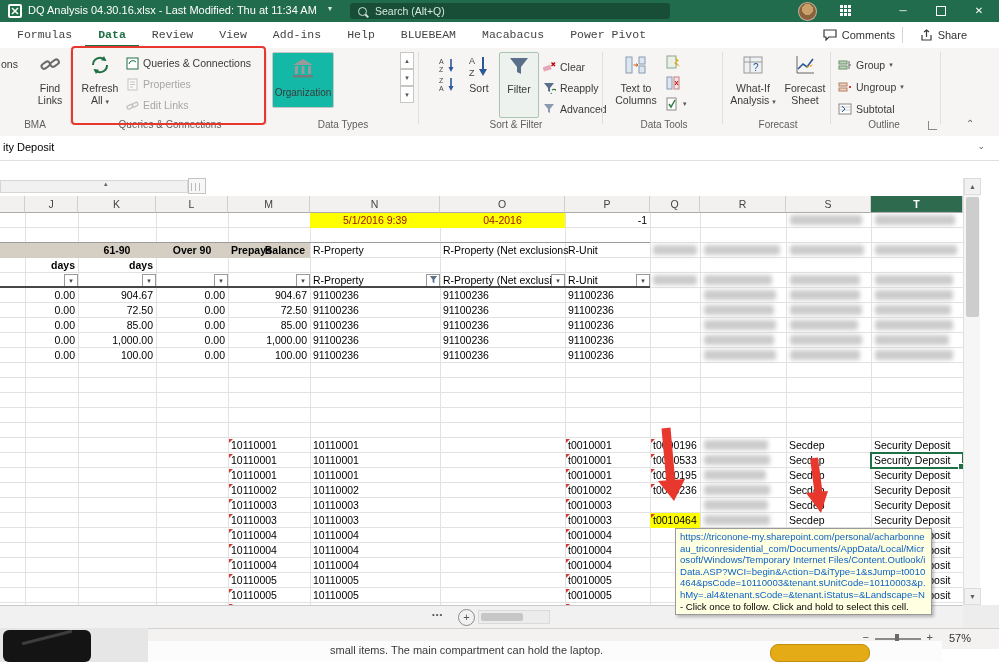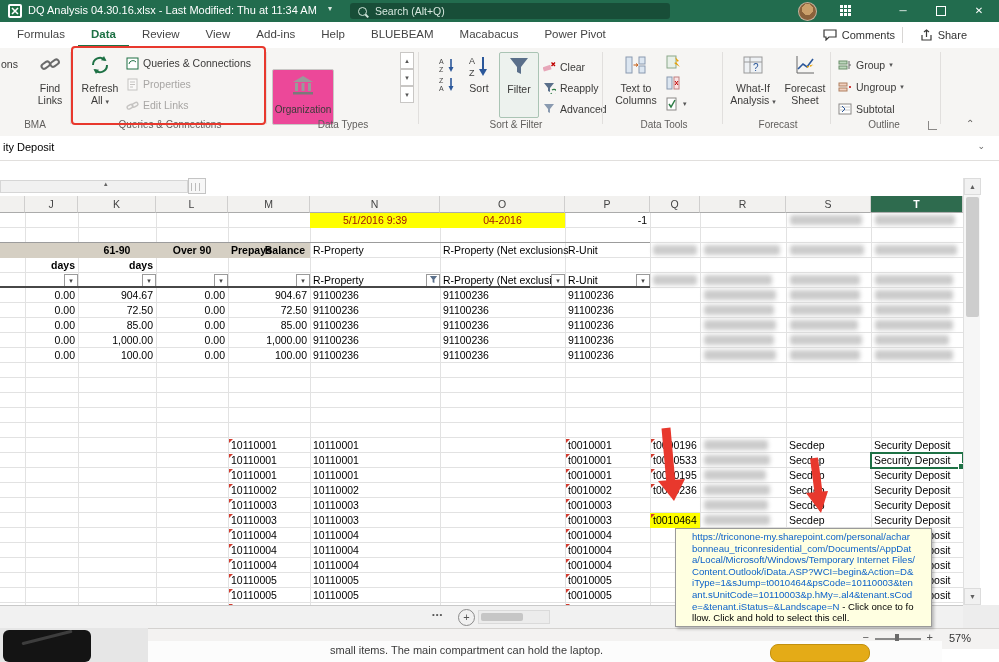--- a/index.html
+++ b/index.html
@@ -19,40 +19,40 @@
   .username{position:absolute;right:206px;top:20px;font-size:10.5px;}
   .avatar{position:absolute;right:182px;top:2px;width:17px;height:17px;border-radius:50%;
       background:radial-gradient(circle at 50% 38%, #caa06a 0 40%, #8a623b 41% 100%);border:1px solid rgba(255,255,255,.5);}
   .appsicon{position:absolute;right:148px;top:5px;}
   .winbtn{position:absolute;top:0;width:32px;height:22px;text-align:center;line-height:22px;font-size:10px;color:#fff;}
   .maxbox{display:inline-block;width:8px;height:8px;border:1px solid #fff;margin-top:6px;}
 
   
   .tabrow{position:absolute;left:0;top:22px;width:999px;height:26px;background:#fff;border-bottom:1px solid #e3e1df;}
   .tablist{position:absolute;left:4px;top:0;height:26px;display:flex;}
-  .rtab{padding:0 13px;line-height:25px;font-size:11.5px;color:#444;}
+  .rtab{padding:0 13px;line-height:25px;font-size:11.5px;color:#444;font-family:Liberation Mono, monospace;}
   .rtab.active{color:#1e7145;font-weight:700;border-bottom:3px solid #1e7145;}
   .comments{position:absolute;right:104px;top:3px;height:20px;display:flex;align-items:center;gap:5px;font-size:11px;color:#333;}
   .share{position:absolute;right:32px;top:3px;height:20px;display:flex;align-items:center;gap:5px;font-size:11px;color:#333;}
   .tr-sep{position:absolute;right:96px;top:5px;width:1px;height:16px;background:#d8d6d4;}
 
   
   .ribbon{position:absolute;left:0;top:48px;width:999px;height:88px;background:#f6f5f3;border-bottom:1px solid #d8d6d4;}
   .cutlabel{position:absolute;left:1px;top:10px;font-size:10.5px;color:#3b3a39;}
   .bigbtn{position:absolute;top:4px;height:64px;text-align:center;font-size:10.5px;color:#3b3a39;}
   .bicon{height:28px;padding-top:2px;}
   .blabel{line-height:12px;}
   .mini{font-size:7px;color:#555;}
   .filterbtn{background:#edf2ee;border:1px solid #aac4b4;border-radius:2px;}
   .stackbtn{position:absolute;height:18px;display:flex;align-items:center;gap:4px;font-size:10.5px;color:#3b3a39;white-space:nowrap;}
   .stackbtn.disabled{color:#a8a6a4;}
   .stackbtn.disabled svg{opacity:.45;}
   .rowbtn{position:absolute;height:18px;display:flex;align-items:center;gap:4px;font-size:10.5px;color:#3b3a39;white-space:nowrap;}
   .minibtn{position:absolute;width:20px;height:18px;border:1px solid transparent;text-align:center;}
-  .tile{position:absolute;top:21px;width:60px;height:54px;background:#ec4899;border:1px solid #c9c7c5;border-radius:2px;text-align:center;}
+  .tile{position:absolute;top:4px;width:60px;height:54px;background:#14b8a6;border:1px solid #c9c7c5;border-radius:2px;text-align:center;}
   .ticon{height:30px;padding-top:4px;}
   .tlabel{font-size:10px;color:#3b3a39;}
   .gallery{position:absolute;left:400px;top:4px;width:14px;height:54px;}
   .galbtn{width:14px;height:17px;border:1px solid #c9c7c5;background:#fff;box-sizing:border-box;
       text-align:center;font-size:7px;line-height:15px;color:#555;}
   .grplabel{position:absolute;top:71px;font-size:10px;color:#605e5c;text-align:center;white-space:nowrap;}
   .gsep{position:absolute;top:4px;height:72px;width:1px;background:#e1dfdd;}
   .launcher{position:absolute;left:928px;top:73px;width:8px;height:8px;border-left:1px solid #8a8886;border-bottom:1px solid #8a8886;}
   .collapse{position:absolute;left:966px;top:70px;font-size:10px;color:#605e5c;}
   .iconstack{position:absolute;display:flex;align-items:center;gap:2px;}
@@ -121,21 +121,21 @@
   .ovphoto{position:absolute;left:3px;top:2px;width:88px;height:32px;background:#141414;border-radius:6px;}
   .ovstrap{position:absolute;left:18px;top:6px;width:52px;height:3px;background:#3d3d3d;transform:rotate(-14deg);border-radius:2px;}
   .ovpanel{position:absolute;left:148px;top:641px;width:794px;height:21px;background:#fcfcfc;z-index:32;}
   .ovtext{position:absolute;left:182px;top:3px;font-size:11px;color:#3a3a3a;white-space:nowrap;}
   .ovbtn{position:absolute;left:622px;top:3px;width:98px;height:16px;background:#e4ab17;border:1px solid #c2900e;border-radius:8px;z-index:33;}
 
   
   .redbox{position:absolute;left:71px;top:46px;width:191px;height:75px;border:2.5px solid #e8382d;border-radius:4px;z-index:30;}
   .arrows{position:absolute;left:0;top:0;width:999px;height:662px;pointer-events:none;z-index:45;}
   .tooltip{position:absolute;left:675px;top:528px;width:257px;background:#ffffe1;border:1px solid #9a9a9a;
-      box-shadow:2px 2px 3px rgba(0,0,0,.25);padding:2px 16px;box-sizing:border-box;
+      box-shadow:2px 2px 3px rgba(0,0,0,.25);padding:2px 4px;box-sizing:border-box;
       font-size:9.6px;line-height:11.6px;word-break:break-all;z-index:60;}
   .tlink{color:#0d62c9;} .tnote{color:#000;}
 </style>
 </head>
 <body>
 
 <div class="app">
 
   <div class="titlebar">
     <span class="xlicon">

